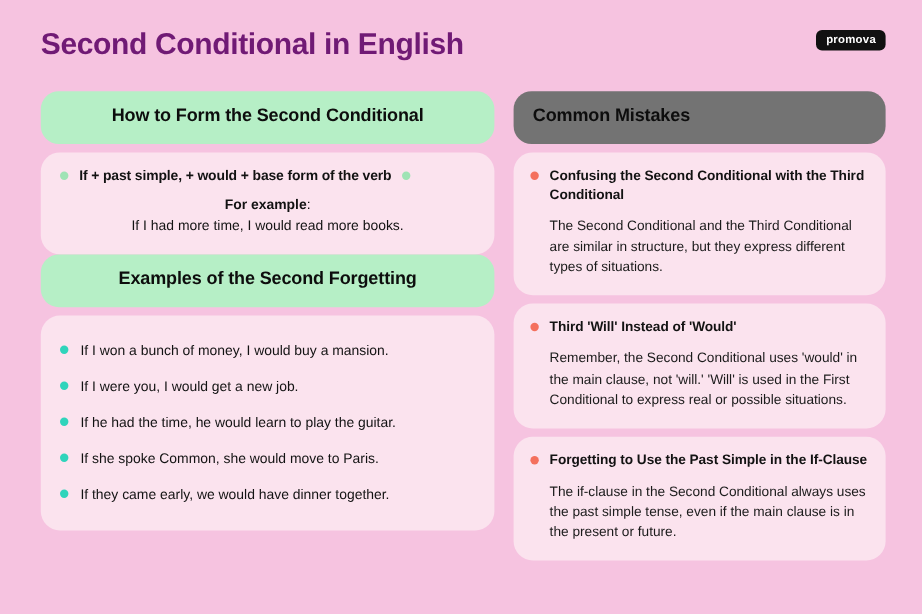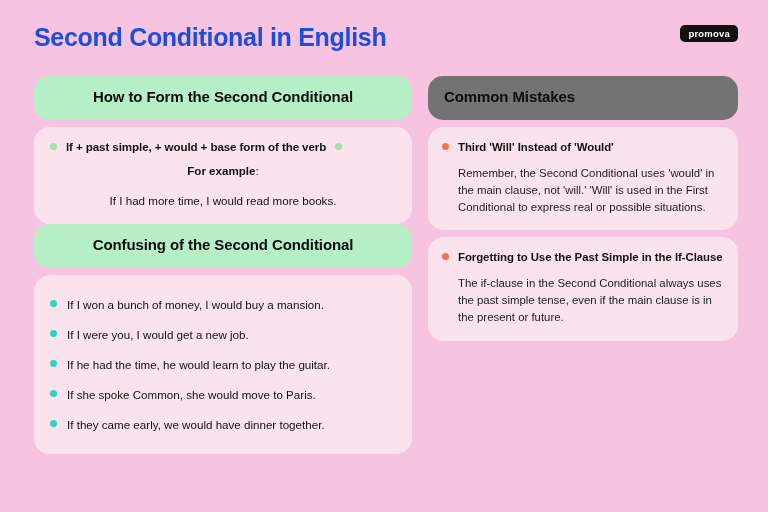--- a/index.html
+++ b/index.html
@@ -26,21 +26,21 @@
   .topbar {
     display: flex;
     align-items: flex-start;
     justify-content: space-between;
     height: 46px;
   }
   .page-title {
     font-size: 25px;
     font-weight: bold;
     letter-spacing: -0.3px;
-    color: #1d4ed8;
+    color: #701a75;
     line-height: 1.1;
     margin: 0;
     padding-top: 2px;
   }
   .logo-badge {
     background: #111111;
     color: #ffffff;
     font-size: 9.5px;
     font-weight: bold;
     letter-spacing: 0.2px;
@@ -104,21 +104,21 @@
     margin-top: 10px;
     font-size: 11.6px;
     color: #121212;
     line-height: 1.45;
   }
   .for-example b { font-weight: bold; }
   .example-sentence {
     font-size: 11.6px;
     color: #121212;
     line-height: 1.45;
-    margin-top: 14px;
+    margin-top: 2px;
   }
 
   
   .ex-list {
     list-style: none;
     margin: 0;
     padding: 2px 0 0 0;
   }
   .ex-item {
     display: flex;
@@ -181,21 +181,21 @@
           <span class="dot dot-mint"></span>
           <span>If + past simple, + would + base form of the verb</span>
           <span class="dot dot-mint"></span>
         </div>
         <div class="for-example">
           <b>For example</b><span>:</span>
         </div>
         <div class="example-sentence">If I had more time, I would read more books.</div>
       </div>
 
-      <div class="section-head head-green">Confusing of the Second Conditional</div>
+      <div class="section-head head-green">Examples of the Second Forgetting</div>
 
       <div class="card">
         <ul class="ex-list">
           <li class="ex-item">
             <span class="dot dot-teal"></span>
             <span>If I won a bunch of money, I would buy a mansion.</span>
           </li>
           <li class="ex-item">
             <span class="dot dot-teal"></span>
             <span>If I were you, I would get a new job.</span>
@@ -214,20 +214,27 @@
           </li>
         </ul>
       </div>
 
     </div>
 
     <div class="col-right">
 
       <div class="section-head head-red">Common Mistakes</div>
 
+      <div class="mistake-card">
+        <div class="mistake-title-row">
+          <span class="dot dot-coral"></span>
+          <span class="mistake-title">Confusing the Second Conditional with the Third Conditional</span>
+        </div>
+        <div class="mistake-body">The Second Conditional and the Third Conditional are similar in structure, but they express different types of situations.</div>
+      </div>
 
       <div class="mistake-card">
         <div class="mistake-title-row">
           <span class="dot dot-coral"></span>
           <span class="mistake-title">Third 'Will' Instead of 'Would'</span>
         </div>
         <div class="mistake-body">Remember, the Second Conditional uses 'would' in the main clause, not 'will.' 'Will' is used in the First Conditional to express real or possible situations.</div>
       </div>
 
       <div class="mistake-card">

